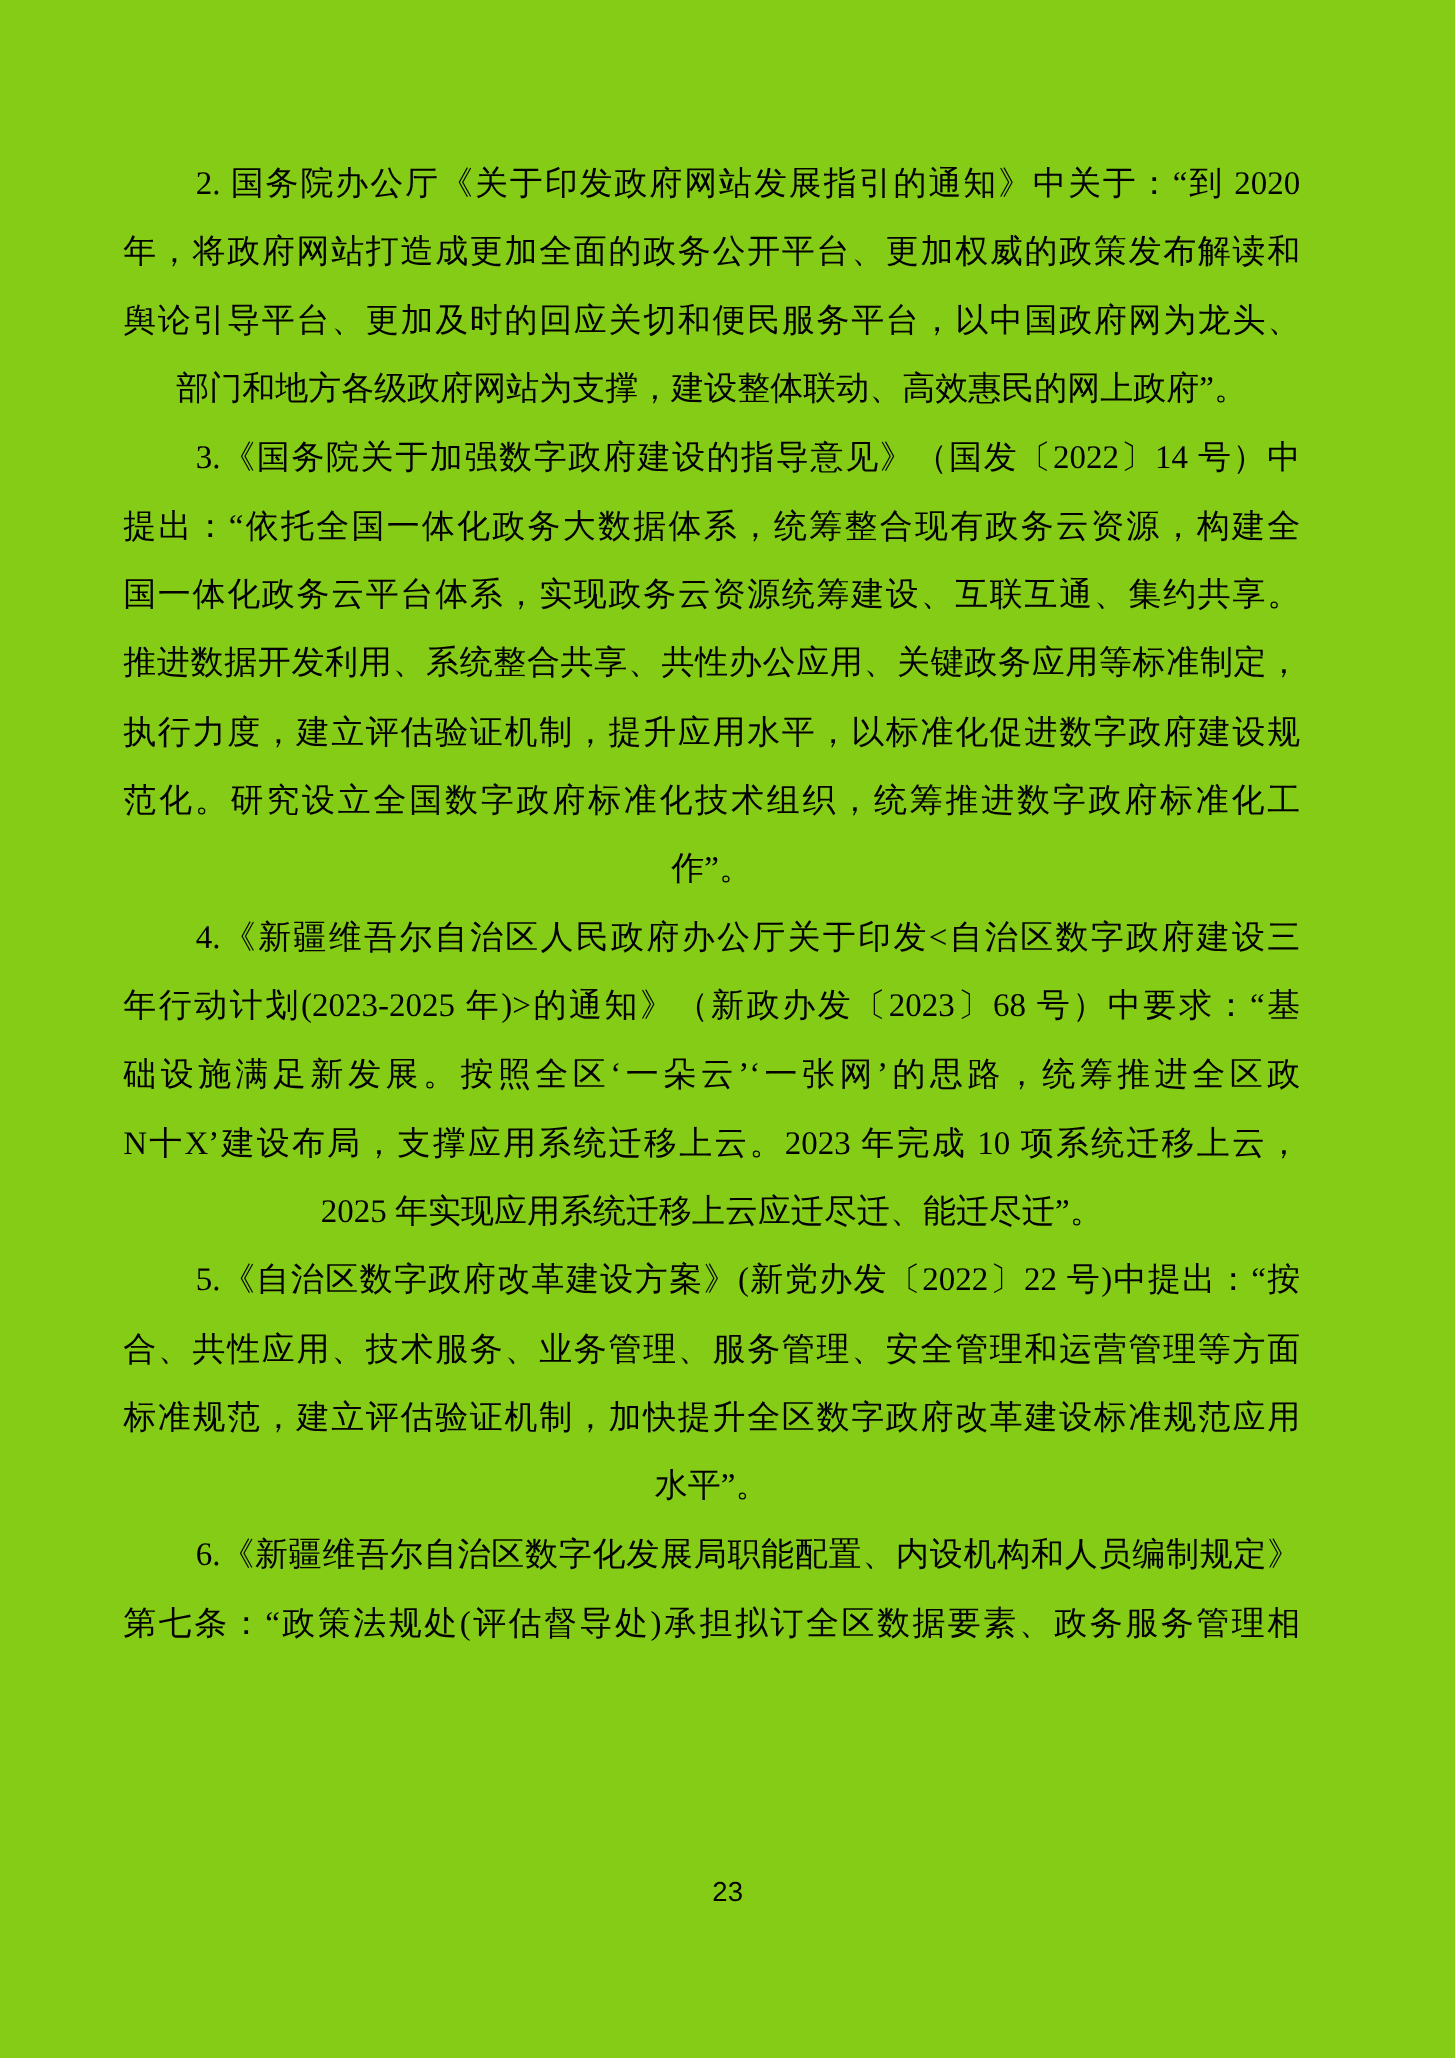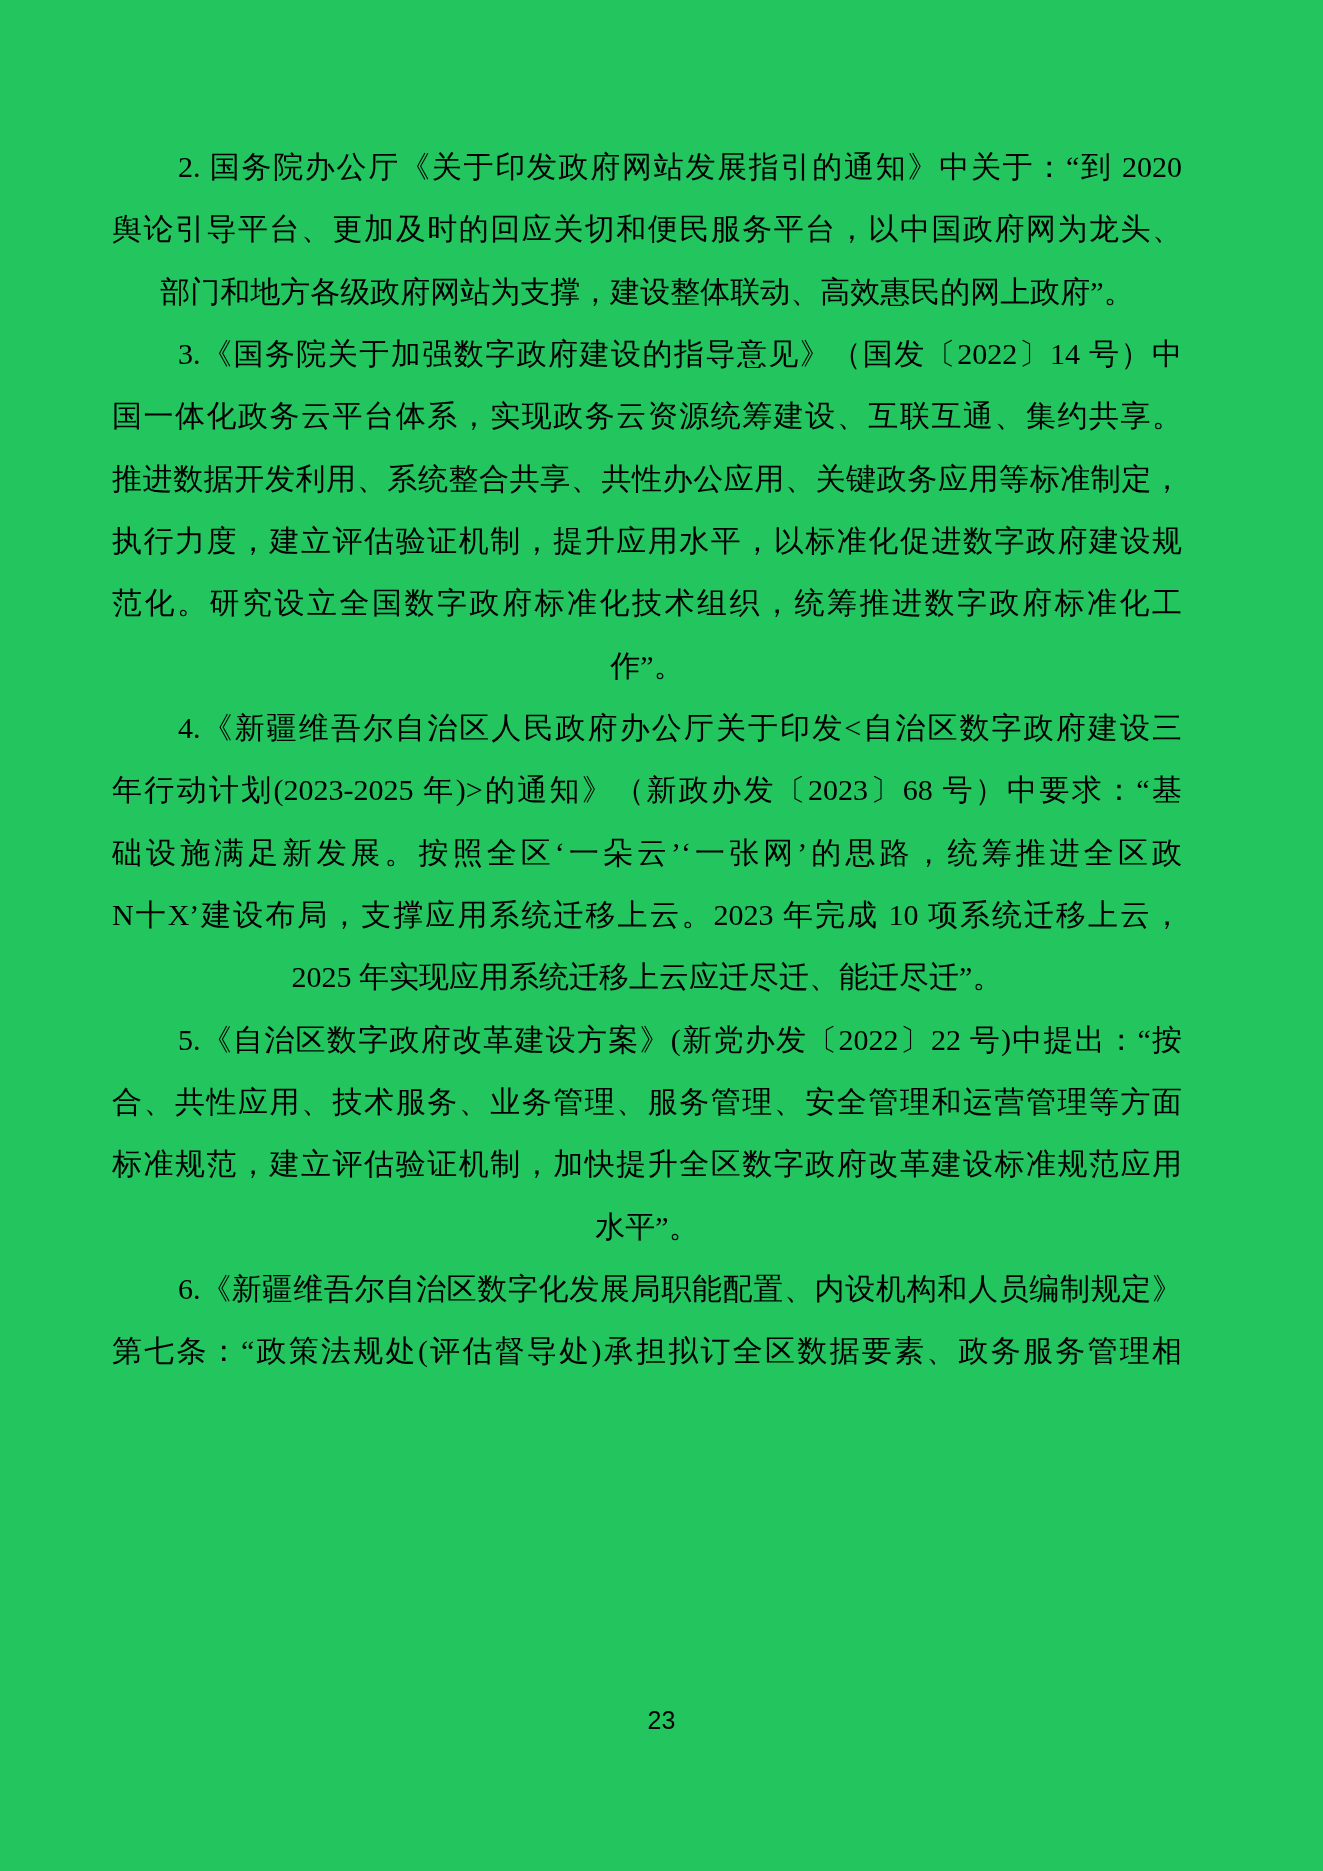--- a/index.html
+++ b/index.html
@@ -4,21 +4,21 @@
 <style>
   html, body {
     margin: 0;
     padding: 0;
     background: #ffffff;
   }
   .page {
     position: relative;
     width: 1323px;
     height: 1871px;
-    background: #22c55e;
+    background: #84cc16;
     overflow: hidden;
     font-family: "Liberation Serif", "DejaVu Serif", serif;
     color: #000000;
   }
   .doc-body {
     position: absolute;
     left: 112px;
     top: 136px;
     width: 1070px;
   }
@@ -51,24 +51,26 @@
     color: #000000;
   }
 </style>
 </head>
 <body>
 
 <div class="page">
   <div class="doc-body">
 
     <div class="line fill indent">2. 国务院办公厅《关于印发政府网站发展指引的通知》中关于：“到 2020</div>
+    <div class="line fill">年，将政府网站打造成更加全面的政务公开平台、更加权威的政策发布解读和</div>
     <div class="line fill">舆论引导平台、更加及时的回应关切和便民服务平台，以中国政府网为龙头、</div>
     <div class="line">部门和地方各级政府网站为支撑，建设整体联动、高效惠民的网上政府”。</div>
 
     <div class="line fill indent">3.《国务院关于加强数字政府建设的指导意见》（国发〔2022〕14 号）中</div>
+    <div class="line fill">提出：“依托全国一体化政务大数据体系，统筹整合现有政务云资源，构建全</div>
     <div class="line fill">国一体化政务云平台体系，实现政务云资源统筹建设、互联互通、集约共享。</div>
     <div class="line fill">推进数据开发利用、系统整合共享、共性办公应用、关键政务应用等标准制定，</div>
     <div class="line fill">执行力度，建立评估验证机制，提升应用水平，以标准化促进数字政府建设规</div>
     <div class="line fill">范化。研究设立全国数字政府标准化技术组织，统筹推进数字政府标准化工</div>
     <div class="line">作”。</div>
 
     <div class="line fill indent">4.《新疆维吾尔自治区人民政府办公厅关于印发&lt;自治区数字政府建设三</div>
     <div class="line fill">年行动计划(2023-2025 年)&gt;的通知》（新政办发〔2023〕68 号）中要求：“基</div>
     <div class="line fill">础设施满足新发展。按照全区‘一朵云’‘一张网’的思路，统筹推进全区政</div>
     <div class="line fill">N十X’建设布局，支撑应用系统迁移上云。2023 年完成 10 项系统迁移上云，</div>

